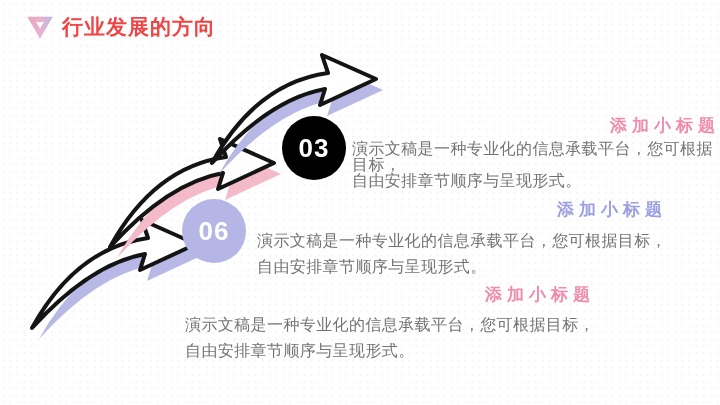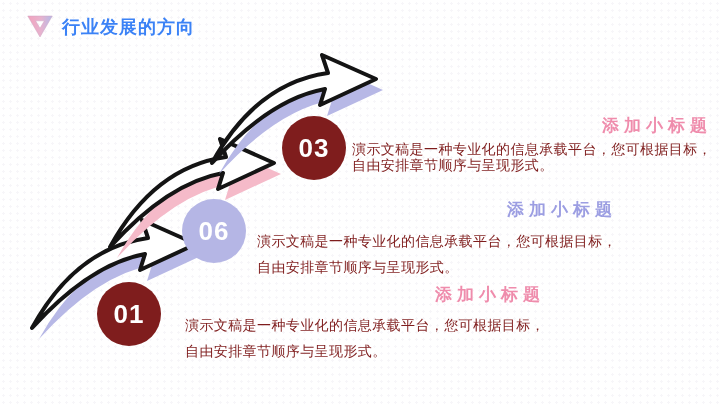--- a/index.html
+++ b/index.html
@@ -7,47 +7,47 @@
     position:relative;width:720px;height:405px;overflow:hidden;
     background:#ffffff;
     font-family:"Liberation Sans","DejaVu Sans",sans-serif;
   }
   .slide::before{
     content:"";position:absolute;inset:0;z-index:0;pointer-events:none;
     background-image:radial-gradient(circle,#eeecf2 1px,transparent 1.15px);
     background-size:7px 7px;opacity:.5;
   }
   .hdr{position:absolute;left:26px;top:13px;display:flex;align-items:center;gap:8px;z-index:5;}
-  .hdr-title{font-size:18px;font-weight:bold;color:#3b82f6;letter-spacing:1px;}
+  .hdr-title{font-size:21px;font-weight:bold;color:#ef4444;letter-spacing:1px;}
   .logo{width:28px;height:27px;display:block;}
 
   .arrow{position:absolute;width:180px;height:132px;z-index:1;overflow:visible;}
   .arrow.a1{left:28px;top:214px;}
   .arrow.a2{left:106px;top:133px;}
   .arrow.a3{left:208px;top:49px;}
 
   .circle{
     position:absolute;width:64px;height:64px;border-radius:50%;z-index:2;
     color:#fff;font-weight:bold;font-size:26px;line-height:64px;text-align:center;
     letter-spacing:1px;
   }
-  .circle.accent-pink{background:#7f1d1d;}
+  .circle.accent-pink{background:#000000;}
   .circle.accent-purple{background:#b5b6e5;}
   .c1{left:97px;top:282px;}
   .c2{left:182px;top:199px;}
   .c3{left:282px;top:116px;}
 
   .texts{position:absolute;z-index:3;}
   .t1{left:185px;top:284px;}
   .t2{left:257px;top:199px;}
   .t3{left:352px;top:115px;}
   .step-title{font-size:17px;font-weight:bold;letter-spacing:5px;line-height:22px;text-align:right;}
   .step-title.accent-pink{color:#ef8cac;}
   .step-title.accent-purple{color:#9c9ee2;}
-  .step-body{font-size:14px;color:#7f1d1d;letter-spacing:.4px;}
+  .step-body{font-size:16px;color:#737373;letter-spacing:.4px;}
   .t1 .step-body{margin-top:6px;line-height:26px;}
   .t2 .step-body{margin-top:7px;line-height:26px;}
   .t3 .step-body{margin-top:4px;line-height:16px;}
 </style>
 </head>
 <body>
 
 <div class="slide">
 
   <div class="hdr">
@@ -72,21 +72,20 @@
   <svg class="arrow a2" aria-hidden="true">
     <path transform="translate(7,11)" d="M4,114 Q48,34 120,24 L114,6 L168,30 L112,56 L117,40 Q62,50 4,114 Z" fill="#f5bac9"></path>
     <path fill="#ffffff" stroke="#141414" stroke-width="4" stroke-linejoin="round" d="M4,114 Q48,34 120,24 L114,6 L168,30 L112,56 L117,40 Q62,50 4,114 Z"></path>
   </svg>
 
   <svg class="arrow a3" aria-hidden="true">
     <path transform="translate(7,11)" d="M4,114 Q48,34 120,24 L114,6 L168,30 L112,56 L117,40 Q62,50 4,114 Z" fill="#b7b8e6"></path>
     <path fill="#ffffff" stroke="#141414" stroke-width="4" stroke-linejoin="round" d="M4,114 Q48,34 120,24 L114,6 L168,30 L112,56 L117,40 Q62,50 4,114 Z"></path>
   </svg>
 
-  <div class="circle accent-pink c1">01</div>
   <div class="texts t1">
     <div class="step-title accent-pink">添加小标题</div>
     <div class="step-body">
       <div>演示文稿是一种专业化的信息承载平台，您可根据目标，</div>
       <div>自由安排章节顺序与呈现形式。</div>
     </div>
   </div>
 
   <div class="circle accent-purple c2">06</div>
   <div class="texts t2">

